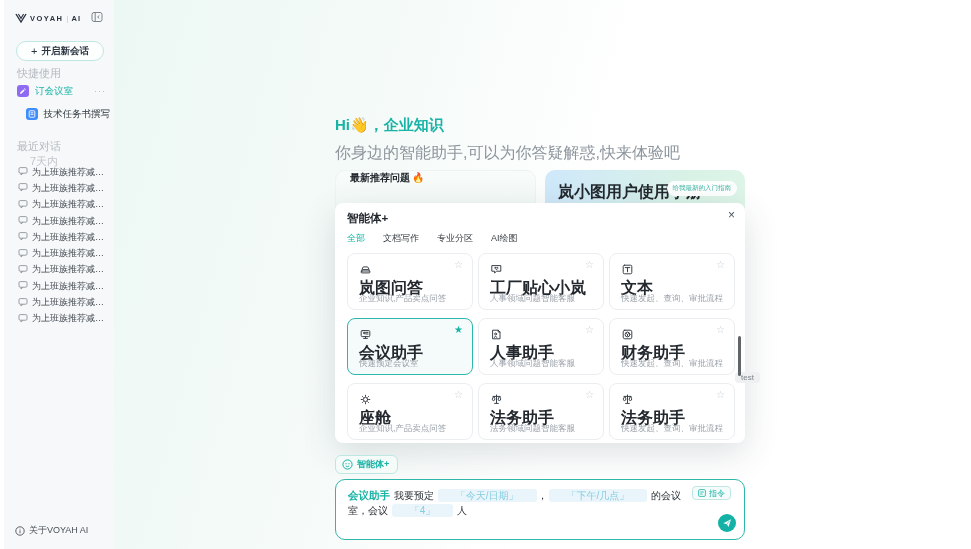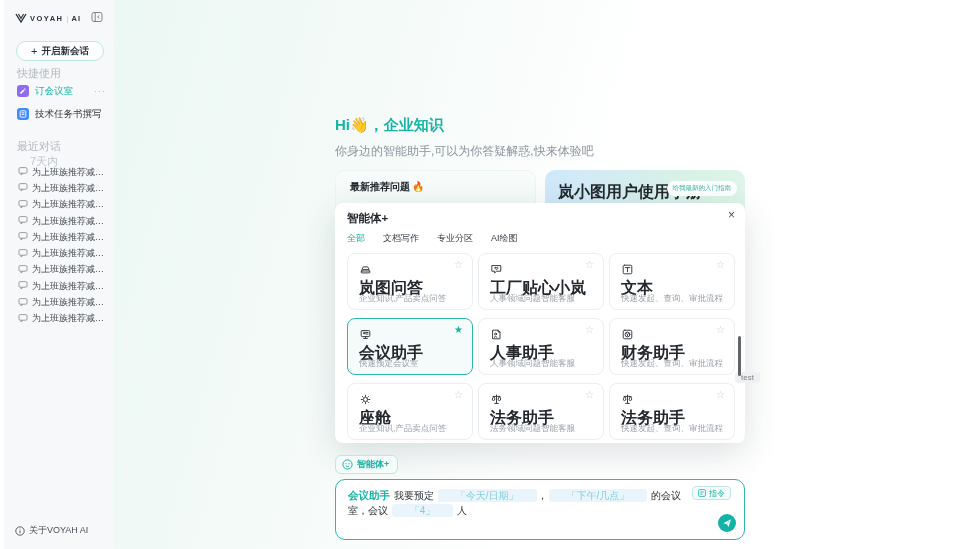--- a/index.html
+++ b/index.html
@@ -36,26 +36,26 @@
   .conv span { font-size:9px; color:#444b52; white-space:nowrap; overflow:hidden;
     text-overflow:ellipsis; max-width:80px; }
   .about { position:absolute; left:11px; bottom:12px; display:flex; align-items:center;
     font-size:9px; color:#4a5158; cursor:pointer; }
   .about svg { margin-right:4px; }
 
   
   .main { position:absolute; left:114px; top:0; width:857px; height:549px;
     background:linear-gradient(105deg,#ecf8f4 0%,#f4faf8 28%,#ffffff 55%); }
   .greet { position:absolute; left:221px; top:116px; font-size:15px; font-weight:bold; color:#17b3a5; }
-  .greet-sub { position:absolute; left:221px; top:143px; font-size:12px; color:#8d959c; }
+  .greet-sub { position:absolute; left:221px; top:143px; font-size:16px; color:#8d959c; }
 
   .promo { position:absolute; top:170px; height:75px; border-radius:10px; cursor:pointer; }
   .promo-left { left:221px; width:201px;
     background:linear-gradient(180deg,#f8fcfb,#edf7f3); border:1px solid #eef4f2; }
-  .promo-left .p-title { position:absolute; left:14px; top:9px; font-size:10px;
+  .promo-left .p-title { position:absolute; left:14px; top:0; font-size:10px;
     font-weight:bold; color:#23282e; }
   .promo-right { left:431px; width:200px;
     background:linear-gradient(100deg,#cfe8fb 0%,#d9f2e5 70%,#dff5e9 100%); }
   .promo-right .p-title { position:absolute; left:13px; top:12px; font-size:16px;
     font-weight:bold; color:#23282e; }
   .promo-badge { position:absolute; right:8px; top:11px; height:15px; padding:0 6px;
     background:#fdfffe; border-radius:8px; font-size:6.5px; color:#3ab3a4;
     display:flex; align-items:center; cursor:pointer; }
 
   
@@ -129,21 +129,21 @@
     <div id="quick-items">
         <div class="quick-item active" style="top: 81px;">
           <span class="quick-ico" style="background:#8e6bf2">
             <svg width="8" height="8" viewBox="0 0 8 8">
               <path d="M1.4 6.6 L5.2 2.8 L6.6 4.2 L2.8 8 H1.4 Z M5.8 2.2 L6.6 1.4 L8 2.8 L7.2 3.6 Z" transform="scale(0.85)" fill="#fff"></path>
             </svg>
           </span>
           <span class="quick-label">订会议室</span>
           <span class="quick-more">···</span>
         </div>
-        <div class="quick-item" style="top: 104px;">
+        <div class="quick-item" style="top: 104px; justify-content: flex-end;">
           <span class="quick-ico" style="background:#3f8cfd">
             <svg width="8" height="8" viewBox="0 0 8 8" fill="none" stroke="#fff" stroke-width="0.9">
               <rect x="1.2" y="0.8" width="5.6" height="6.4" rx="0.8"></rect>
               <path d="M2.6 2.8 H5.4 M2.6 4.4 H5.4"></path>
             </svg>
           </span>
           <span class="quick-label">技术任务书撰写</span>
         </div>
       </div>
 

